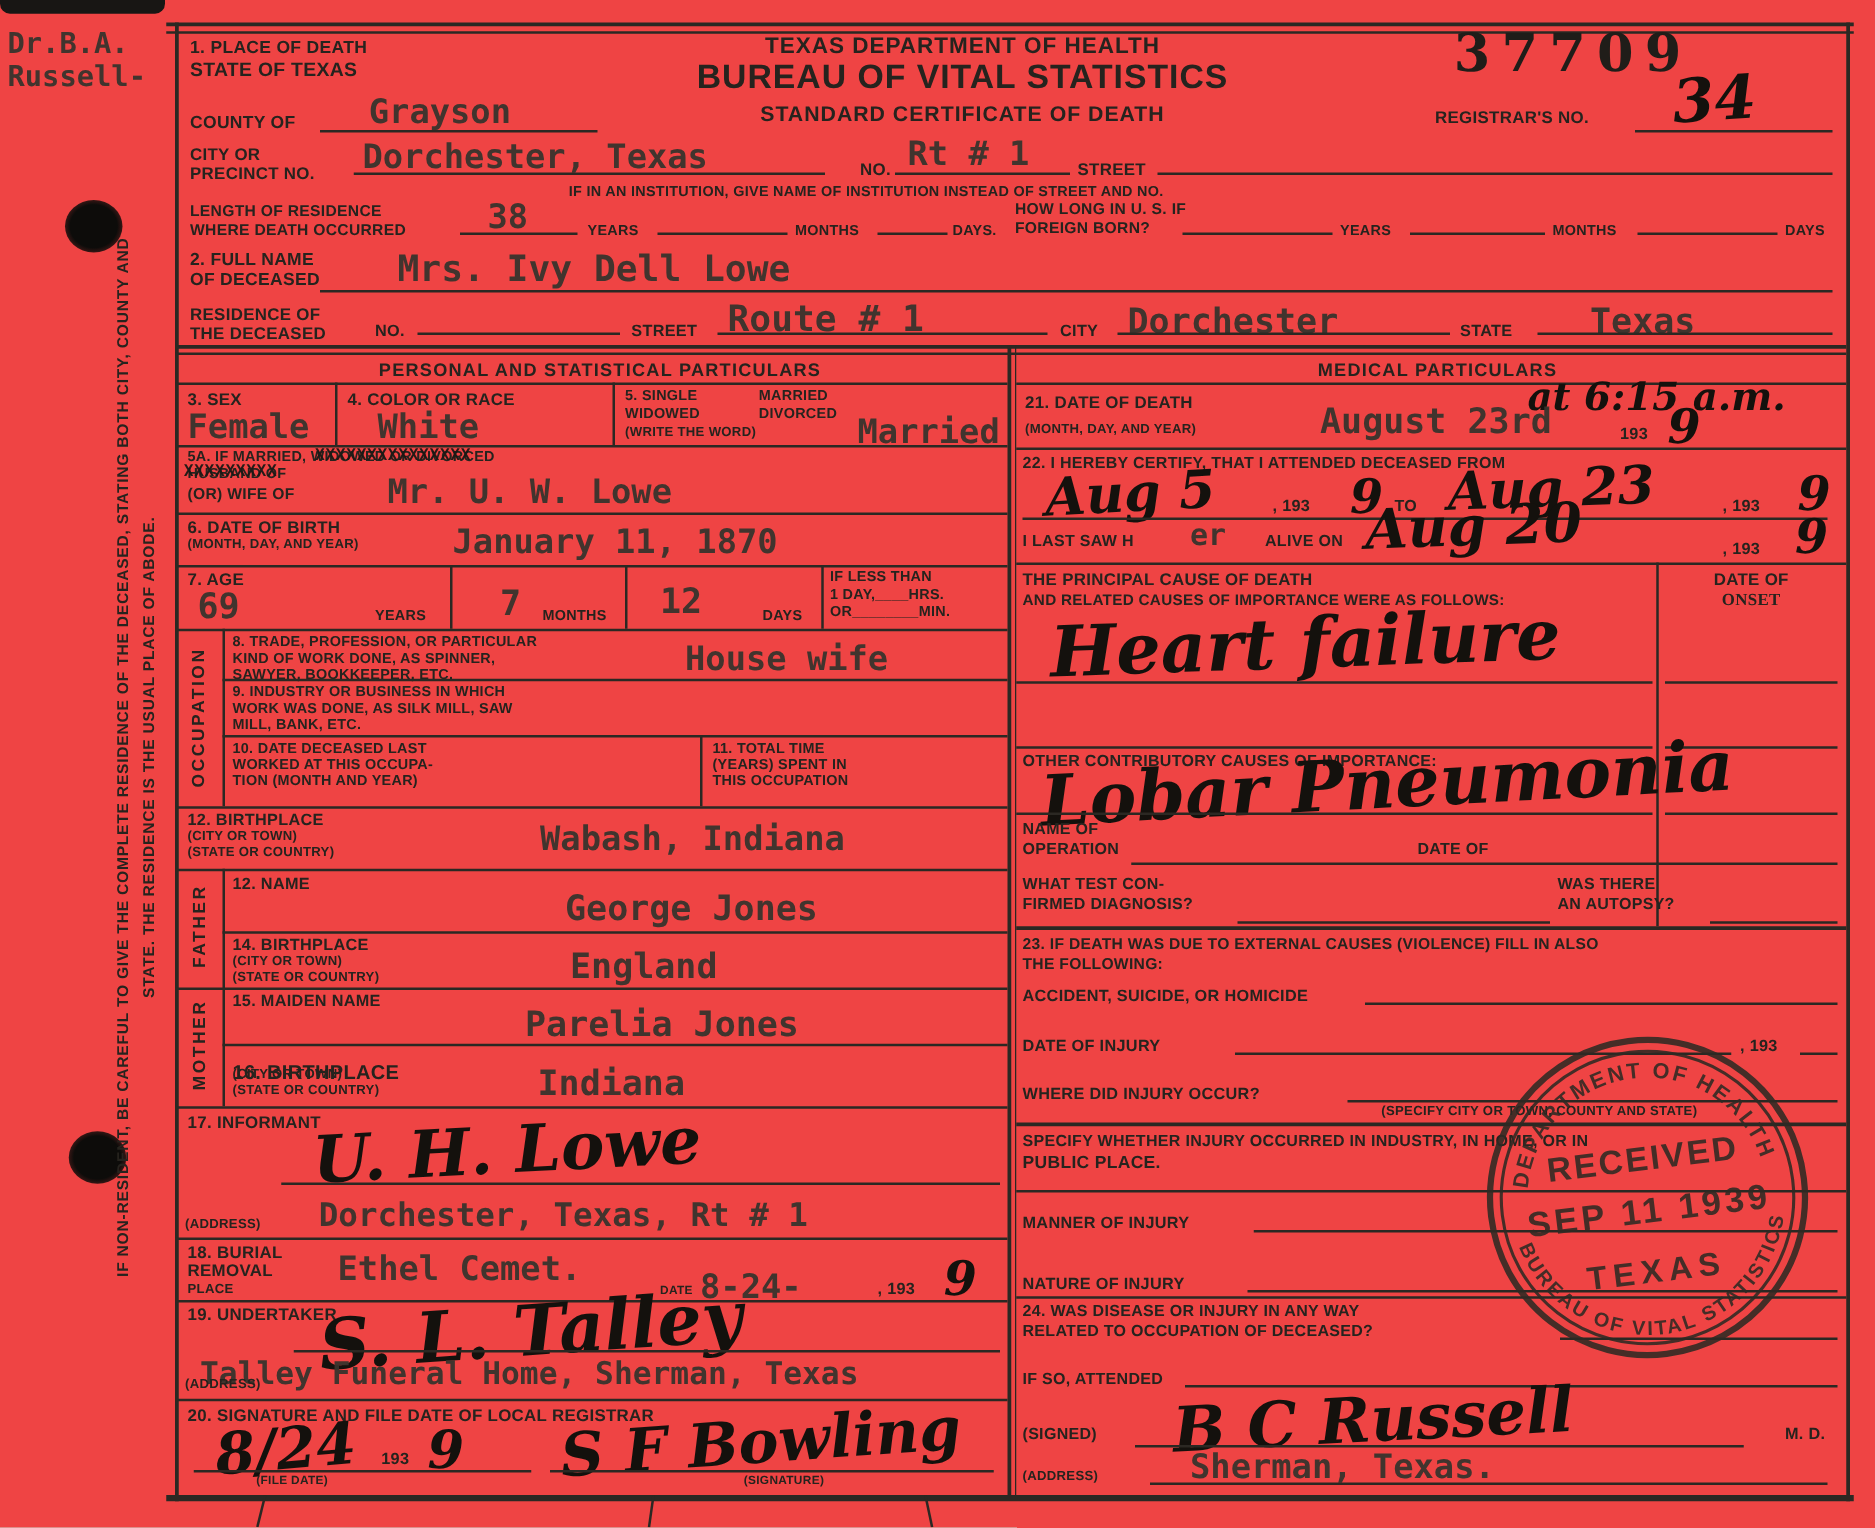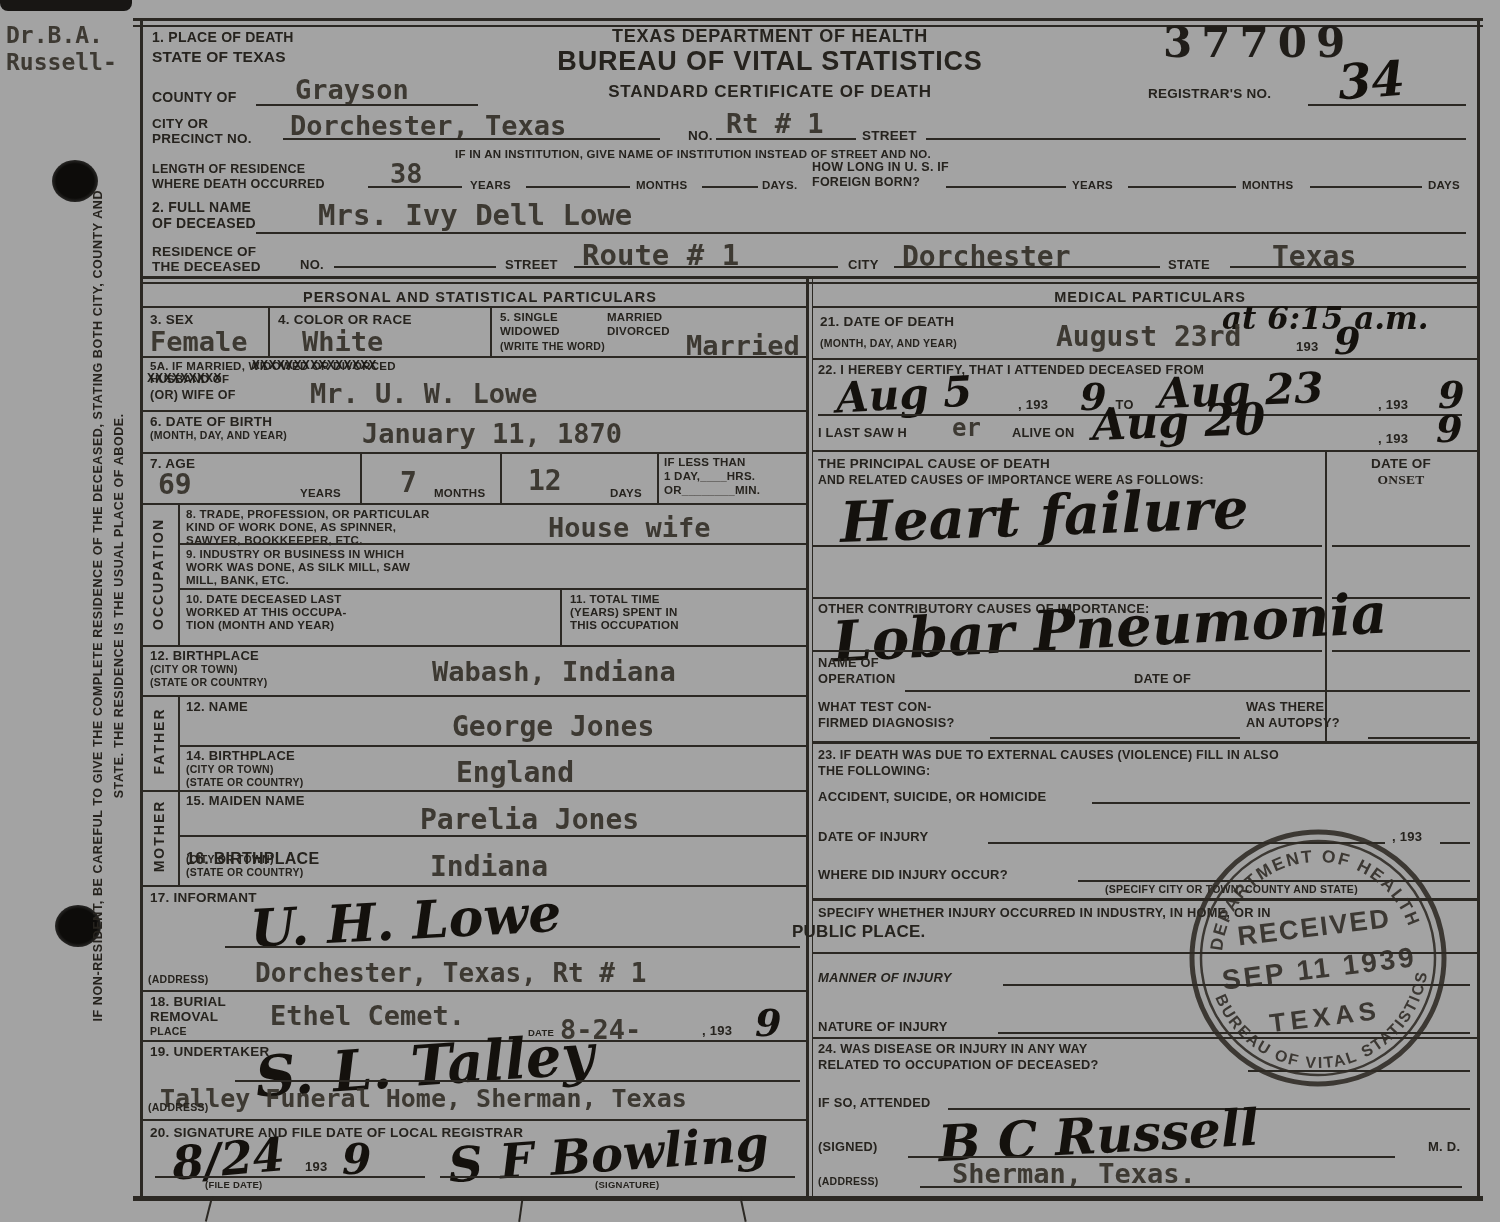--- a/index.html
+++ b/index.html
@@ -1,16 +1,16 @@
 <!DOCTYPE html>
 <html><head>
 <meta charset="utf-8">
 <style>
   html,body{margin:0;padding:0;background:#cfccc5;}
-  .page{position:relative;width:1500px;height:1222px;background:#a3a3a3;overflow:hidden;
+  .page{position:relative;width:1500px;height:1222px;background:#ef4444;overflow:hidden;
         font-family:"Liberation Sans",sans-serif;}
   .t{position:absolute;font-family:"Liberation Sans",sans-serif;font-weight:700;color:#26231e;
      line-height:1.14;letter-spacing:.25px;white-space:nowrap;}
   .ctr{text-align:center;}
   .mono{position:absolute;font-family:"DejaVu Sans Mono","Liberation Mono",monospace;font-weight:700;
         color:#38342d;white-space:nowrap;opacity:.95;}
   .hand{position:absolute;font-family:"DejaVu Serif","Liberation Serif",serif;font-style:italic;font-weight:700;
         color:#14110d;white-space:nowrap;}
   .serifstamp{position:absolute;font-family:"DejaVu Serif",serif;font-weight:700;color:#201d19;}
   .l{position:absolute;height:2px;background:#2b2823;}
@@ -298,24 +298,24 @@
   <div class="l" style="left:1092px;top:802px;width:378px;"></div>
   <div class="t" style="left:818px;top:830px;font-size:13px;">DATE OF INJURY</div>
   <div class="l" style="left:988px;top:842px;width:397px;"></div>
   <div class="t" style="left:1392px;top:830px;font-size:13px;">, 193</div>
   <div class="l" style="left:1440px;top:842px;width:30px;"></div>
   <div class="t" style="left:818px;top:868px;font-size:13px;">WHERE DID INJURY OCCUR?</div>
   <div class="l" style="left:1078px;top:880px;width:392px;"></div>
   <div class="t" style="left:1105px;top:884px;font-size:10.5px;">(SPECIFY CITY OR TOWN, COUNTY AND STATE)</div>
   <div class="l" style="left:813px;top:898px;width:664px;height:3px;"></div>
   <div class="t" style="left:818px;top:906px;font-size:12.8px;">SPECIFY WHETHER INJURY OCCURRED IN INDUSTRY, IN HOME, OR IN</div>
-  <div class="t" style="left:792px;top:922px;font-size:17px;">PUBLIC PLACE.</div>
+  <div class="t" style="left:818px;top:922px;font-size:14px;">PUBLIC PLACE.</div>
   <div class="l" style="left:813px;top:952px;width:664px;"></div>
 
-  <div class="t" style="left:818px;top:971px;font-size:13px;font-style:italic;">MANNER OF INJURY</div>
+  <div class="t" style="left:818px;top:971px;font-size:13px;">MANNER OF INJURY</div>
   <div class="l" style="left:1003px;top:984px;width:467px;"></div>
   <div class="t" style="left:818px;top:1020px;font-size:13px;">NATURE OF INJURY</div>
   <div class="l" style="left:998px;top:1032px;width:472px;"></div>
   <div class="l" style="left:813px;top:1037px;width:664px;"></div>
 
   <div class="t" style="left:818px;top:1042px;font-size:12.8px;">24. WAS DISEASE OR INJURY IN ANY WAY</div>
   <div class="t" style="left:818px;top:1058px;font-size:12.8px;">RELATED TO OCCUPATION OF DECEASED?</div>
   <div class="l" style="left:1248px;top:1070px;width:222px;"></div>
   <div class="t" style="left:818px;top:1096px;font-size:12.8px;">IF SO, ATTENDED</div>
   <div class="l" style="left:948px;top:1108px;width:522px;"></div>

